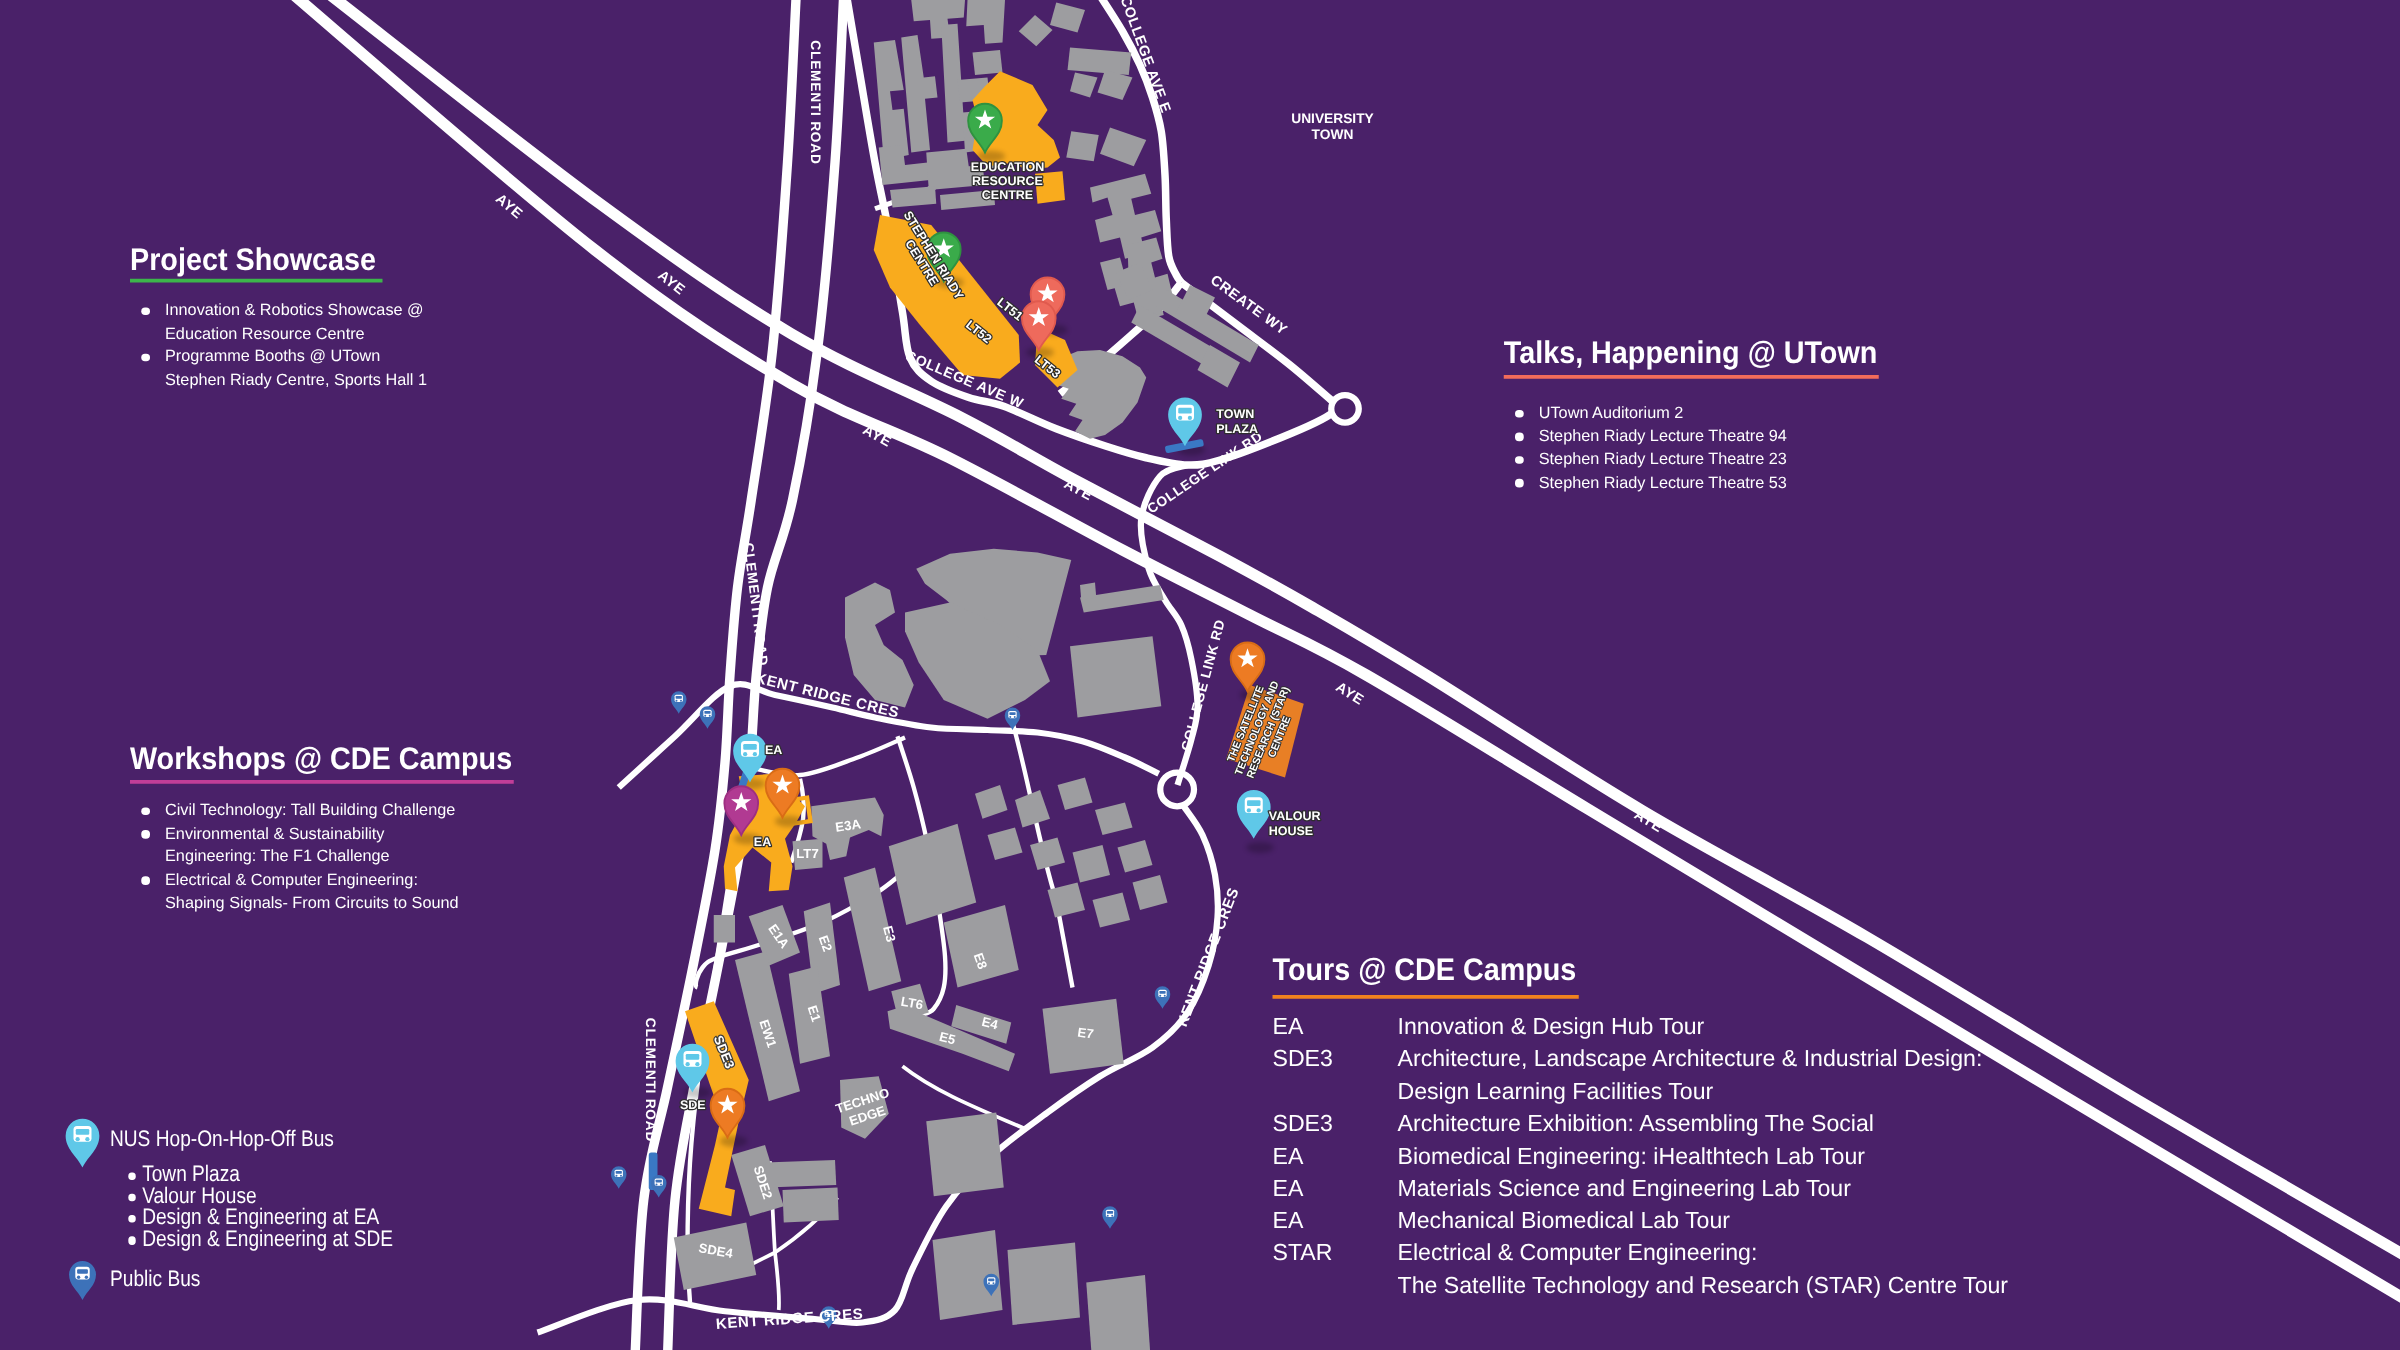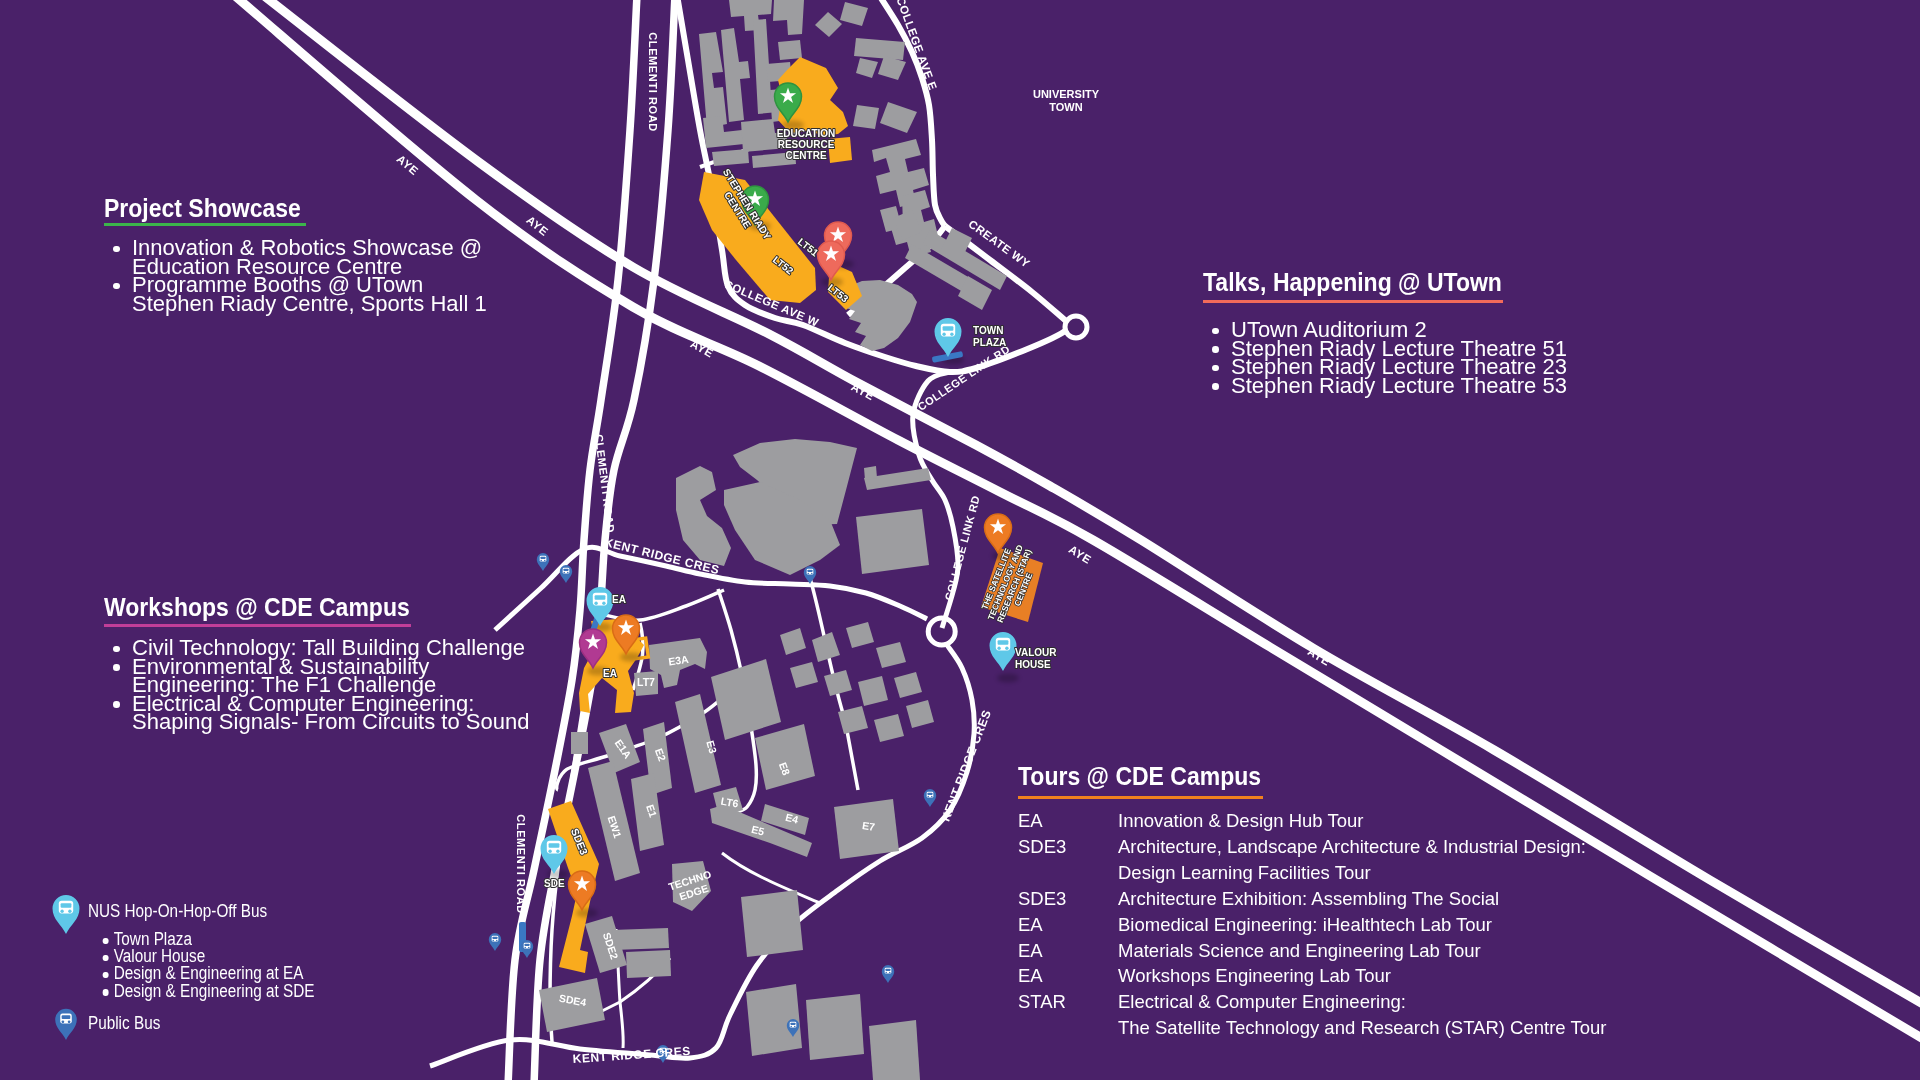--- a/index.html
+++ b/index.html
@@ -2,21 +2,21 @@
 <html><head>
 <meta charset="utf-8">
 <style>
 html,body{margin:0;padding:0;width:1920px;height:1080px;overflow:hidden;}
 body{background:#4a2169;font-family:"Liberation Sans",sans-serif;}
 #stage{position:relative;width:1920px;height:1080px;}
 svg{position:absolute;left:0;top:0;}
 .txt{position:absolute;color:#fff;}
 .h2{font-size:25px;font-weight:bold;display:inline-block;transform:scaleX(.92);transform-origin:0 50%;white-space:pre;}
 .rule{height:3px;margin-top:7px;}
-ul.b{list-style:none;margin:0;padding:0;font-size:22px;line-height:18.6px;}
+ul.b{list-style:none;margin:0;padding:0;font-size:13px;line-height:18.6px;}
 ul.b li{padding-left:28px;position:relative;}
 ul.b li:before{content:"";position:absolute;left:9px;top:6.5px;width:6.5px;height:6.5px;border-radius:50%;background:#fff;}
 table.tours{border-collapse:collapse;font-size:18.5px;color:#fff;}
 table.tours td{padding:0;vertical-align:top;line-height:25.9px;}
 table.tours td.c1{width:100px;}
 </style>
 </head>
 <body>
 <div id="stage">
 <svg width="1920" height="1080" viewBox="0 0 1920 1080">
@@ -393,21 +393,21 @@
 </ul>
 </div>
 
 <div class="txt" style="left:1203px;top:268px;text-align:center;">
 <div class="h2">Talks, Happening @ UTown</div>
 <div class="rule" style="background:#f26b5a;width:300px;margin-top:3px;"></div>
 </div>
 <div class="txt" style="left:1203px;top:321px;width:420px;">
 <ul class="b">
 <li>UTown Auditorium 2</li>
-<li>Stephen Riady Lecture Theatre 51</li>
+<li>Stephen Riady Lecture Theatre 94</li>
 <li>Stephen Riady Lecture Theatre 23</li>
 <li>Stephen Riady Lecture Theatre 53</li>
 </ul>
 </div>
 
 <div class="txt" style="left:104px;top:593px;">
 <div class="h2">Workshops @ CDE Campus</div>
 <div class="rule" style="background:#c13e98;width:307px;margin-top:2px;"></div>
 </div>
 <div class="txt" style="left:104px;top:639px;width:440px;">
@@ -440,21 +440,21 @@
 <tr>
             <td class="c1">EA</td>
             <td>Biomedical Engineering: iHealthtech Lab Tour</td>
           </tr>
 <tr>
             <td class="c1">EA</td>
             <td>Materials Science and Engineering Lab Tour</td>
           </tr>
 <tr>
             <td class="c1">EA</td>
-            <td>Workshops Engineering Lab Tour</td>
+            <td>Mechanical Biomedical Lab Tour</td>
           </tr>
 <tr>
             <td class="c1">STAR</td>
             <td>Electrical &amp; Computer Engineering:<br>The Satellite Technology and Research (STAR) Centre Tour</td>
           </tr>
 </tbody>
       </table>
 </div>
 
 <div class="txt" style="left:88px;top:901px;font-size:18px;transform:scaleX(.85);transform-origin:0 0;white-space:pre;">NUS Hop-On-Hop-Off Bus</div>

